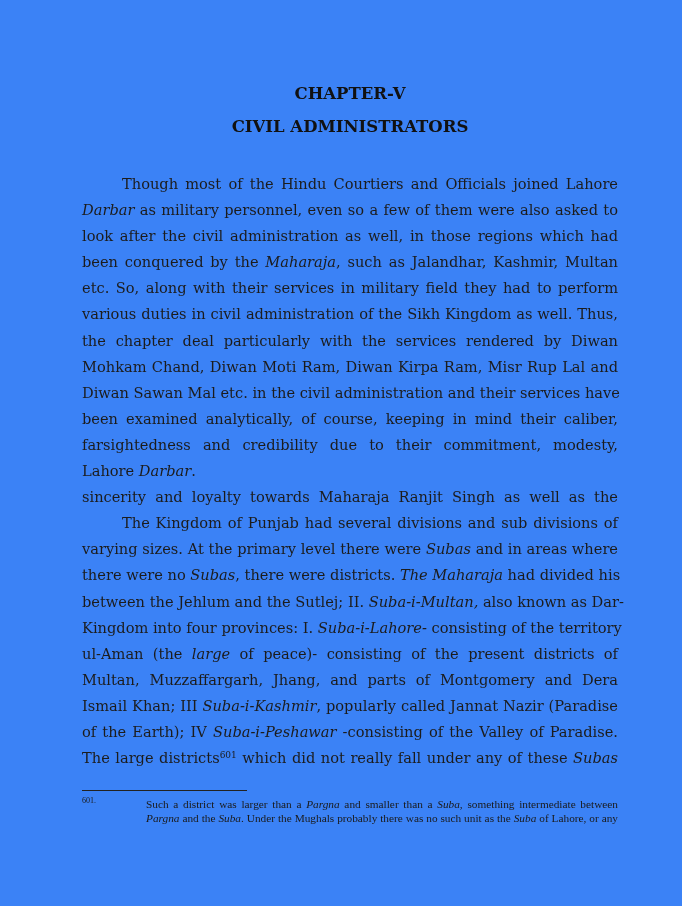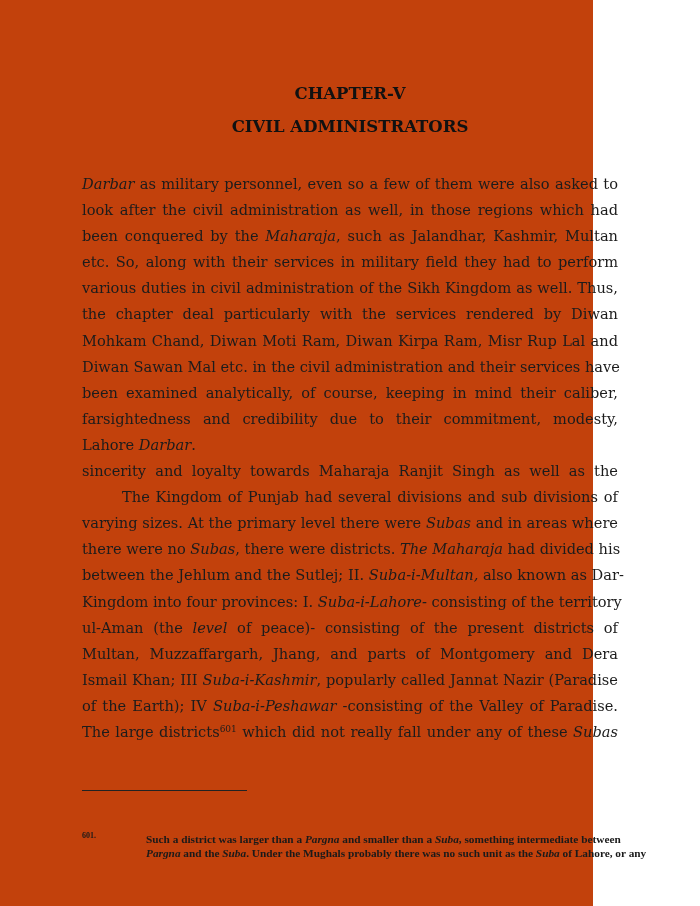--- a/index.html
+++ b/index.html
@@ -1,67 +1,68 @@
 <!DOCTYPE html>
 <html><head>
 <meta charset="utf-8">
 <style>
   html, body { margin: 0; padding: 0; background: #ffffff; }
   body { width: 700px; height: 906px; position: relative; overflow: hidden; }
-  .page { position: absolute; left: 0; top: 0; width: 593px; height: 906px; background: #c2410c; color: #1a1a1a; }
+  .page { position: absolute; left: 0; top: 0; width: 682px; height: 906px; background: #3b82f6; color: #1a1a1a; }
   .heading {
     position: absolute; left: 0; width: 700px; text-align: center;
     font-family: "DejaVu Serif", serif; font-weight: bold; font-size: 16.5px; color: #111;
   }
   .h1 { top: 84px; }
   .h2 { top: 117px; }
   .body-text {
     position: absolute; left: 82px; width: 536px; top: 171px;
     font-family: "DejaVu Serif", serif; font-size: 14.6px; line-height: 26.1px; color: #1c1c1c;
   }
   .line { display: block; height: 26.1px; white-space: nowrap; text-align: justify; text-align-last: justify; }
   .line.last { text-align-last: left; }
   .line.indent { padding-left: 40px; }
   .body-text em { }
   sup.fnref { font-size: 9px; vertical-align: 5px; line-height: 0; }
   .fn-rule { position: absolute; left: 82px; top: 790px; width: 165px; height: 0; border-top: 1px solid #222; }
   .footnote {
-    position: absolute; left: 82px; width: 536px; top: 832px;
-    font-family: "Liberation Serif", serif; font-size: 11.3px; line-height: 14px; color: #1a1a1a; font-weight: bold;
+    position: absolute; left: 82px; width: 536px; top: 797px;
+    font-family: "Liberation Serif", serif; font-size: 11.3px; line-height: 14px; color: #1a1a1a;
   }
   .fn-num { position: absolute; left: 0; top: -3px; font-size: 8px; }
   .fn-body { margin-left: 64px; }
   .fn-line { display: block; white-space: nowrap; text-align: justify; text-align-last: justify; }
 </style>
 </head>
 <body>
 
 <div class="page">
   <div class="heading h1">CHAPTER-V</div>
   <div class="heading h2">CIVIL ADMINISTRATORS</div>
 
   <div class="body-text" id="body-text">
+      <span class="line indent"><span>Though most of the Hindu Courtiers and Officials joined Lahore</span></span>
       <span class="line"><em>Darbar</em><span> as military personnel, even so a few of them were also asked to</span></span>
       <span class="line"><span>look after the civil administration as well, in those regions which had</span></span>
       <span class="line"><span>been conquered by the </span><em>Maharaja</em><span>, such as Jalandhar, Kashmir, Multan</span></span>
       <span class="line"><span>etc. So, along with their services in military field they had to perform</span></span>
       <span class="line"><span>various duties in civil administration of the Sikh Kingdom as well. Thus,</span></span>
       <span class="line"><span>the chapter deal particularly with the services rendered by Diwan</span></span>
       <span class="line"><span>Mohkam Chand, Diwan Moti Ram, Diwan Kirpa Ram, Misr Rup Lal and</span></span>
       <span class="line"><span>Diwan Sawan Mal etc. in the civil administration and their services have</span></span>
       <span class="line"><span>been examined analytically, of course, keeping in mind their caliber,</span></span>
       <span class="line"><span>farsightedness and credibility due to their commitment, modesty,</span></span>
       <span class="line last"><span>Lahore </span><em>Darbar</em><span>.</span></span>
       <span class="line"><span>sincerity and loyalty towards Maharaja Ranjit Singh as well as the</span></span>
       <span class="line indent"><span>The Kingdom of Punjab had several divisions and sub divisions of</span></span>
       <span class="line"><span>varying sizes. At the primary level there were </span><em>Subas</em><span> and in areas where</span></span>
       <span class="line"><span>there were no </span><em>Subas</em><span>, there were districts. </span><em>The Maharaja</em><span> had divided his</span></span>
       <span class="line"><span>between the Jehlum and the Sutlej; II. </span><em>Suba-i-Multan,</em><span> also known as Dar-</span></span>
       <span class="line"><span>Kingdom into four provinces: I. </span><em>Suba-i-Lahore-</em><span> consisting of the territory</span></span>
-      <span class="line"><span>ul-Aman (the </span><em>level</em><span> of peace)- consisting of the present districts of</span></span>
+      <span class="line"><span>ul-Aman (the </span><em>large</em><span> of peace)- consisting of the present districts of</span></span>
       <span class="line"><span>Multan, Muzzaffargarh, Jhang, and parts of Montgomery and  Dera</span></span>
       <span class="line"><span>Ismail Khan; III </span><em>Suba-i-Kashmir</em><span>, popularly called Jannat Nazir (Paradise</span></span>
       <span class="line"><span>of the Earth); IV </span><em>Suba-i-Peshawar</em><span> -consisting of the Valley of Paradise.</span></span>
       <span class="line"><span>The large districts</span><sup class="fnref">601</sup><span> which did not really fall under any of these </span><em>Subas</em></span>
     </div>
 
   <div class="fn-rule"></div>
   <div class="footnote">
     <span class="fn-num"><span>601</span><span>.</span></span>
     <div class="fn-body" id="fn-body">

